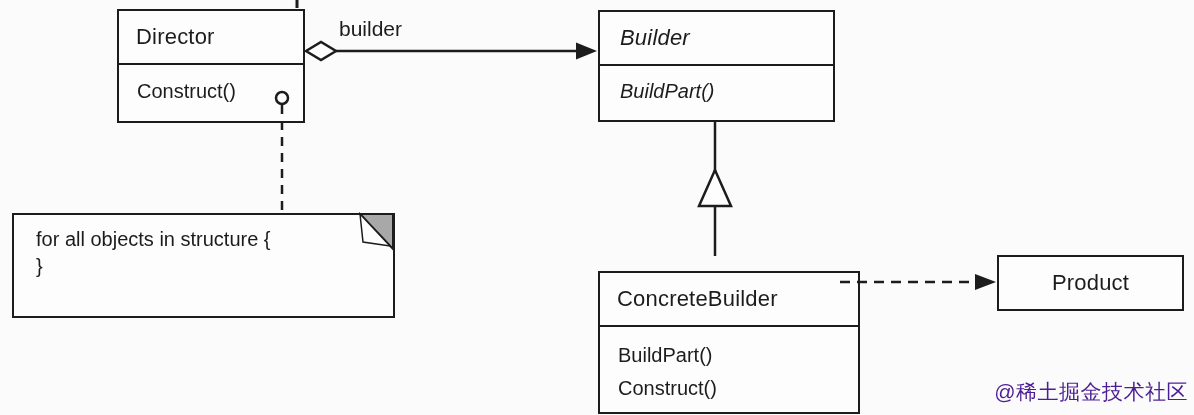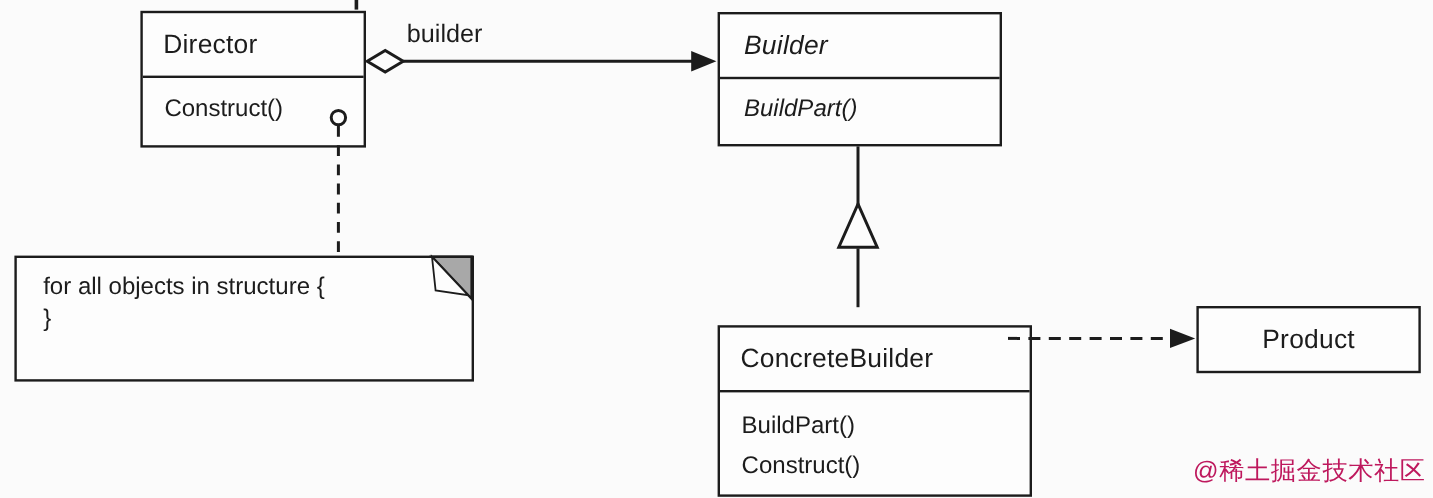--- a/index.html
+++ b/index.html
@@ -63,21 +63,21 @@
     font-size: 20px;
   }
   .note-line { line-height: 27px; white-space: nowrap; }
   .note-line.indent { padding-left: 22px; }
 
   .watermark {
     position: absolute;
     right: 6px;
     top: 378px;
     font-size: 21px;
-    color: #be185d;
+    color: #4c1d95;
     letter-spacing: 0.5px;
     z-index: 1;
   }
   svg.overlay {
     position: absolute;
     left: 0; top: 0;
     z-index: 4;
     pointer-events: none;
   }
 </style>

